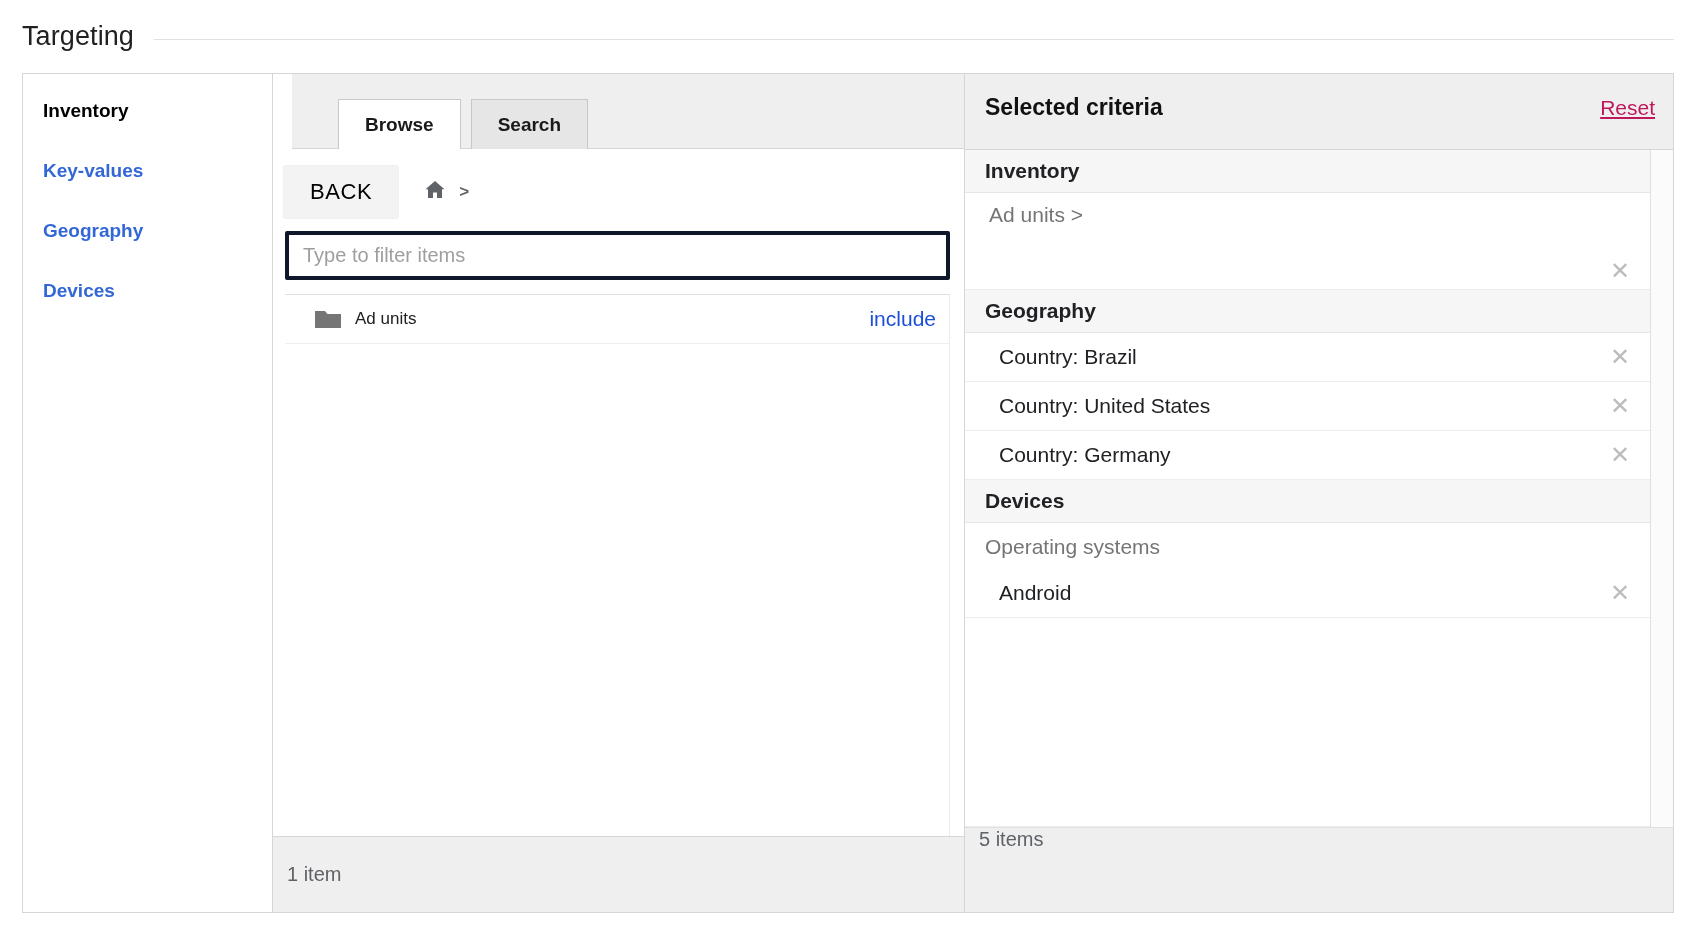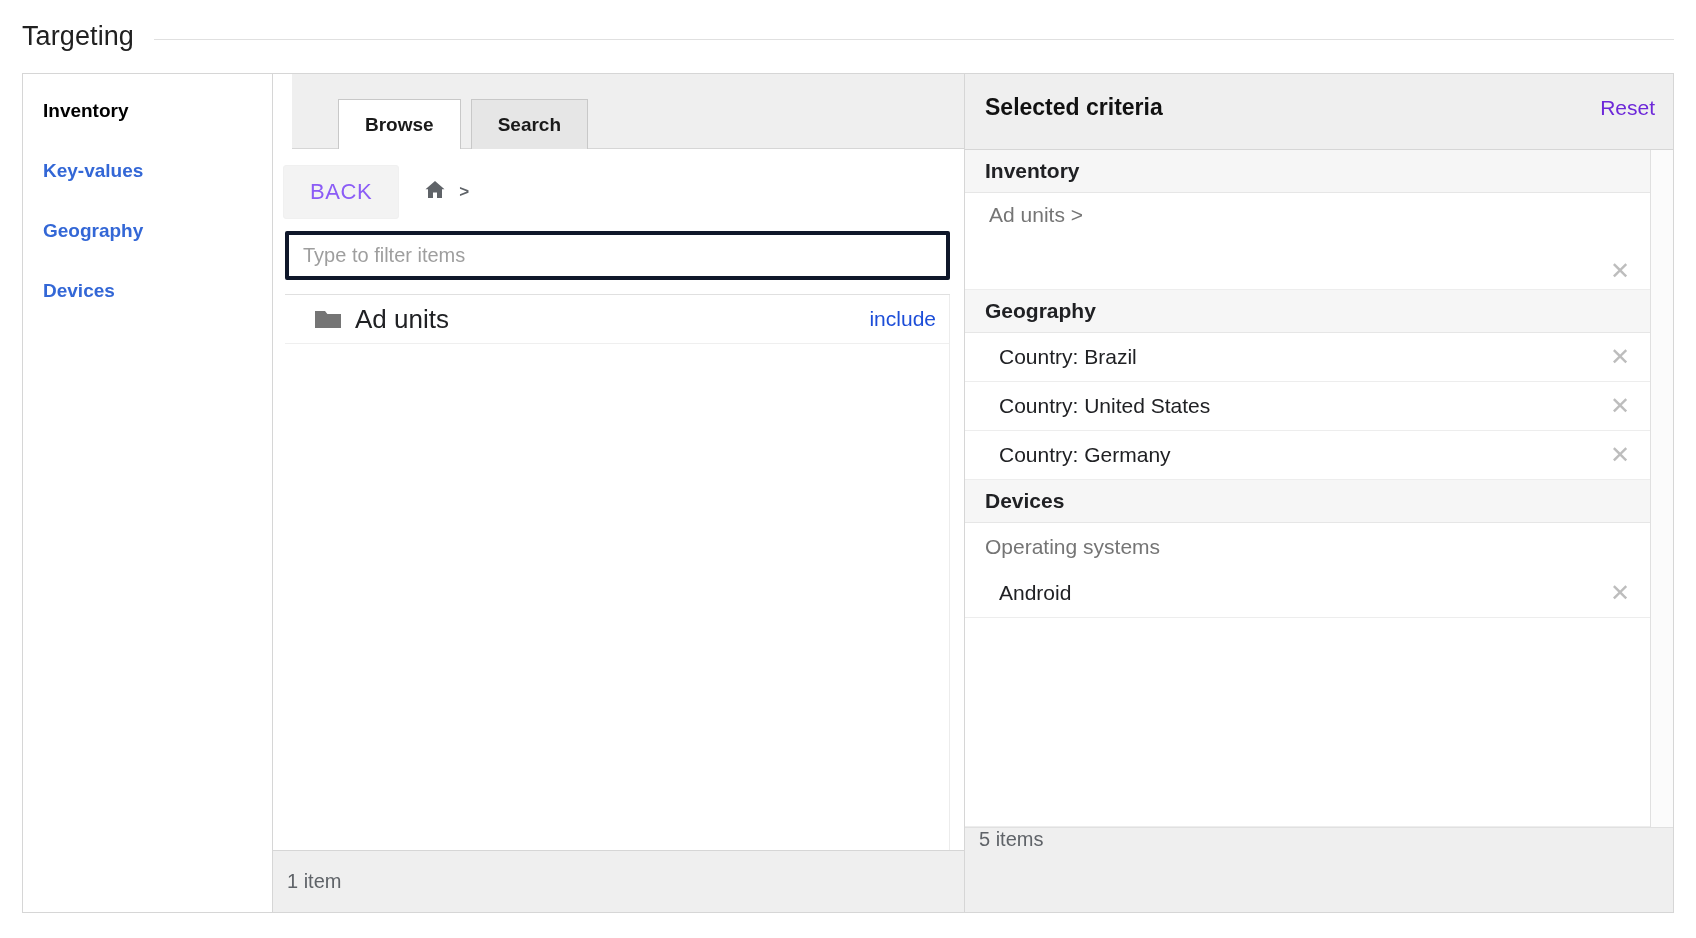--- a/index.html
+++ b/index.html
@@ -112,21 +112,21 @@
 
   .toolbar {
     padding: 16px 18px 0 10px;
     display: flex;
     align-items: center;
   }
   .back-btn {
     background: #f3f3f3;
     border: 1px solid #f0f0f0;
     border-radius: 3px;
-    color: #8b5cf6;
+    color: #000000;
     font-size: 22px;
     letter-spacing: .6px;
     padding: 13px 26px;
     cursor: pointer;
   }
   .crumbs {
     display: flex;
     align-items: center;
     margin-left: 22px;
     gap: 10px;
@@ -169,37 +169,37 @@
     padding: 0 6px 0 30px;
     border-bottom: 1px solid #efefef;
   }
   .folder-icon {
     width: 26px;
     height: 20px;
     position: relative;
     flex: none;
     margin-right: 14px;
   }
-  .row-label { font-size: 26px; color: #202124; }
+  .row-label { font-size: 17px; color: #202124; }
   .include-link {
     margin-left: auto;
     color: #1d4ed8;
     font-size: 21px;
     cursor: pointer;
     padding-right: 8px;
   }
   .browse-scrolltrack {
     position: absolute;
     top: 0; right: -14px; bottom: 0;
     width: 14px;
     background: #ffffff;
     border-left: 1px solid #ececec;
   }
   .browse-footer {
-    height: 62px;
+    height: 76px;
     background: #efefef;
     border-top: 1px solid #d6d6d6;
     display: flex;
     align-items: center;
     padding-left: 14px;
     font-size: 20px;
     color: #5f6368;
     box-sizing: border-box;
   }
 
@@ -217,22 +217,23 @@
     border-bottom: 1px solid #d6d6d6;
     display: flex;
     align-items: center;
     padding: 0 18px 8px 20px;
     box-sizing: border-box;
   }
   .sel-title { font-size: 23px; font-weight: bold; color: #111111; }
   .reset-link {
     margin-left: auto;
     font-size: 21px;
-    color: #6d28d9;
-    cursor: pointer;
+    color: #be185d;
+    cursor: pointer;
+    text-decoration: underline;
   }
   .sel-body {
     flex: 1;
     display: flex;
     min-height: 0;
     border-bottom: 1px solid #e0e0e0;
   }
   .sel-list {
     flex: 1;
     min-width: 0;

